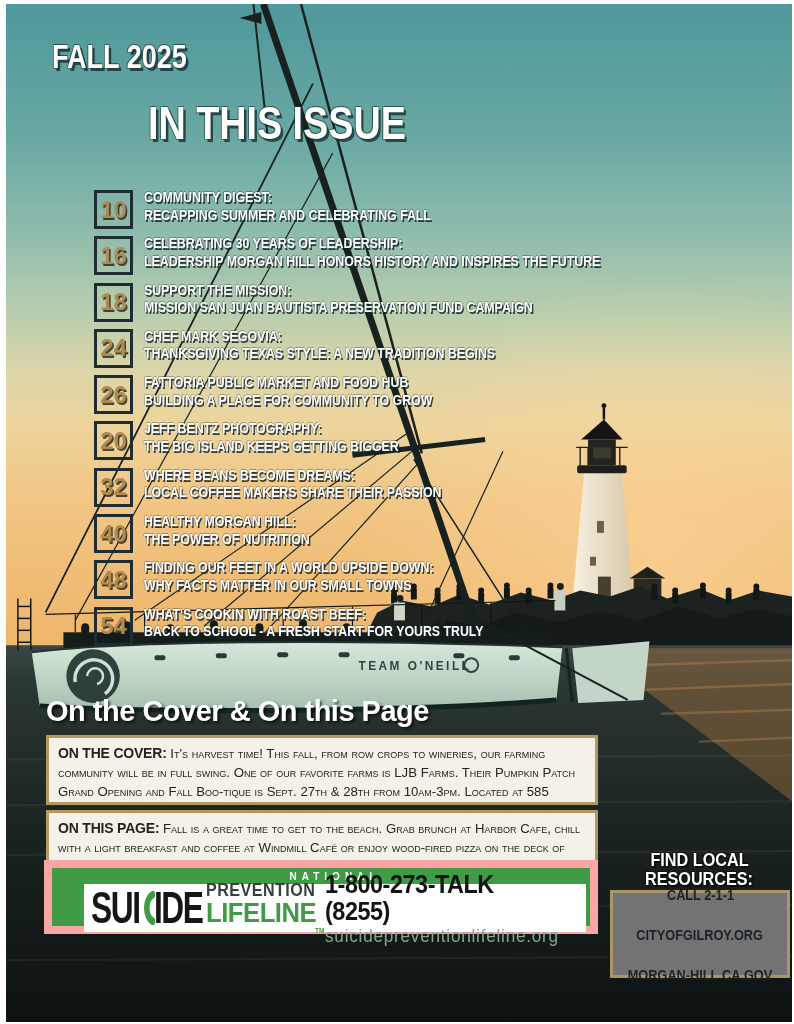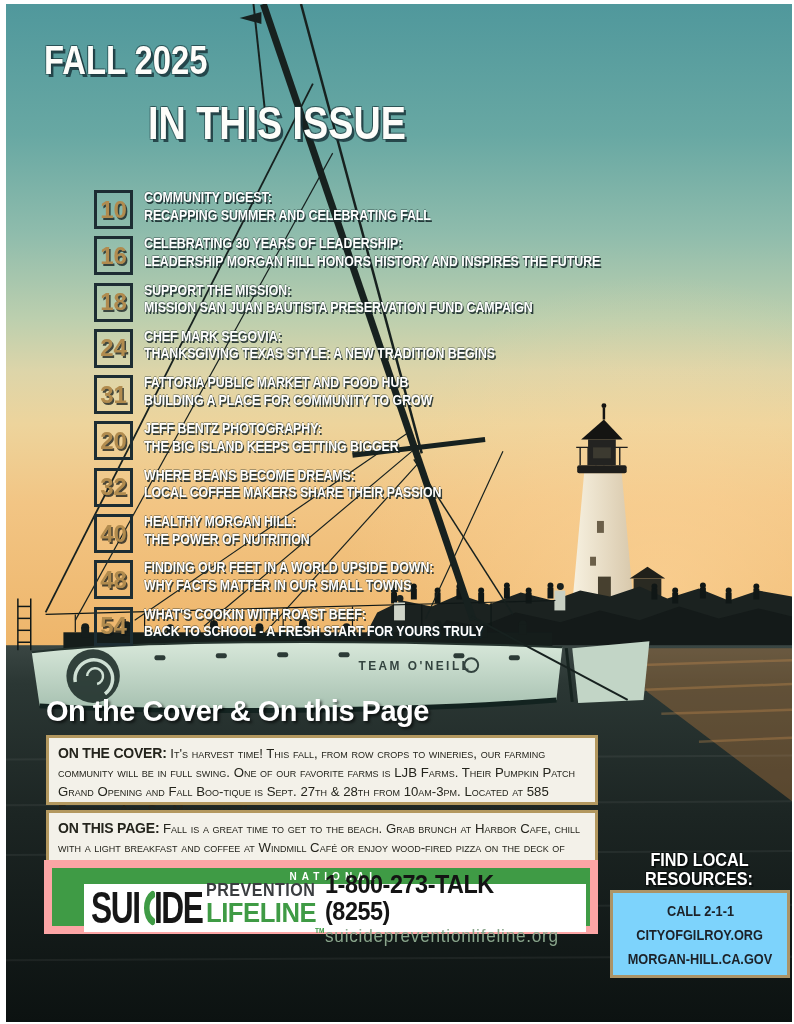--- a/index.html
+++ b/index.html
@@ -5,21 +5,21 @@
   html,body{margin:0;padding:0;}
   body{font-family:"Liberation Sans",sans-serif;background:#888;}
   .page{position:relative;width:794px;height:1024px;background:#fff;overflow:hidden;margin:0 auto;}
   .photo{position:absolute;top:4px;left:6px;right:2px;bottom:2px;border-radius:25px;}
   .photo svg{width:100%;height:100%;display:block;}
   .abs{position:absolute;}
 
   
   .headline{color:#fdfdfa;font-weight:700;white-space:nowrap;
     text-shadow:3px 3px 0 rgba(23,48,54,.8),-1px -1px 0 rgba(23,48,54,.45),1px -1px 0 rgba(23,48,54,.45),-1px 1px 0 rgba(23,48,54,.45);}
-  .t1{left:44px;top:38px;font-size:40px;}
+  .t1{left:52px;top:38px;font-size:33px;}
   .t2{left:148px;top:96px;font-size:46px;}
   .cond{display:inline-block;transform:scaleX(.82);transform-origin:0 50%;}
 
   
   .toc{left:46px;top:190px;display:flex;flex-direction:column;}
   .toc-row{display:flex;align-items:flex-start;height:40px;margin-bottom:6.3px;padding-left:48px;}
   .pgnum{width:33px;height:33px;border:3px solid #1d2d33;display:flex;align-items:center;justify-content:center;
     font-size:24px;font-weight:700;color:#b18b4e;text-shadow:1.5px 1.5px 0 rgba(16,24,26,.75);flex:none;}
   .toc-text{margin-left:11px;margin-top:-1px;display:flex;flex-direction:column;white-space:nowrap;}
   .toc-text span{display:inline-block;transform:scaleX(.85);transform-origin:0 50%;
@@ -47,22 +47,22 @@
   .logo-life{font-size:27px;color:#3f9b45;font-weight:800;letter-spacing:-.5px;transform:scaleX(.95);transform-origin:0 50%;}
   .logo-tm{font-size:6.5px;color:#3f9b45;font-weight:700;align-self:flex-end;margin-top:1px;}
   .phone-block{margin-left:auto;display:flex;flex-direction:column;line-height:1.05;align-items:flex-start;}
   .phone-num{font-size:26px;font-weight:800;color:#141414;letter-spacing:-.5px;transform:scaleX(.9);transform-origin:0 50%;}
   .phone-url{font-size:18.5px;color:#8aa68c;letter-spacing:.8px;transform:scaleX(.93);transform-origin:0 50%;}
 
   
   .res-heading{left:606px;top:851px;width:186px;text-align:center;color:#fff;font-weight:700;font-size:18px;line-height:18.5px;
     text-shadow:2px 2px 0 rgba(10,14,14,.9),-1px -1px 0 rgba(10,14,14,.6),1px -1px 0 rgba(10,14,14,.6),-1px 1px 0 rgba(10,14,14,.6);}
   .res-heading span{display:inline-block;transform:scaleX(.9);}
-  .res-box{left:610px;top:890px;width:180px;height:88px;background:#7dd3fc;border:3px solid #ab9468;box-sizing:border-box;
-    display:flex;flex-direction:column;justify-content:center;align-items:center;gap:7px;}
+  .res-box{left:610px;top:890px;width:180px;height:88px;background:#737373;border:3px solid #ab9468;box-sizing:border-box;
+    display:flex;flex-direction:column;justify-content:center;align-items:center;gap:23px;}
   .res-box span{display:inline-block;transform:scaleX(.85);font-weight:700;color:#1c2229;font-size:15px;white-space:nowrap;}
 </style>
 </head>
 <body>
 
 <div class="page">
 
   <div class="photo">
     <svg viewBox="0 0 794 1024" preserveAspectRatio="none">
       <defs>
@@ -297,21 +297,21 @@
       <div class="pgnum">
           <span>24</span>
         </div>
       <div class="toc-text">
           <span>CHEF MARK SEGOVIA:</span>
           <span>THANKSGIVING TEXAS STYLE: A NEW TRADITION BEGINS</span>
         </div>
     </div>
     <div class="toc-row">
       <div class="pgnum">
-          <span>31</span>
+          <span>26</span>
         </div>
       <div class="toc-text">
           <span>FATTORIA PUBLIC MARKET AND FOOD HUB</span>
           <span>BUILDING A PLACE FOR COMMUNITY TO GROW</span>
         </div>
     </div>
     <div class="toc-row">
       <div class="pgnum">
           <span>20</span>
         </div>

